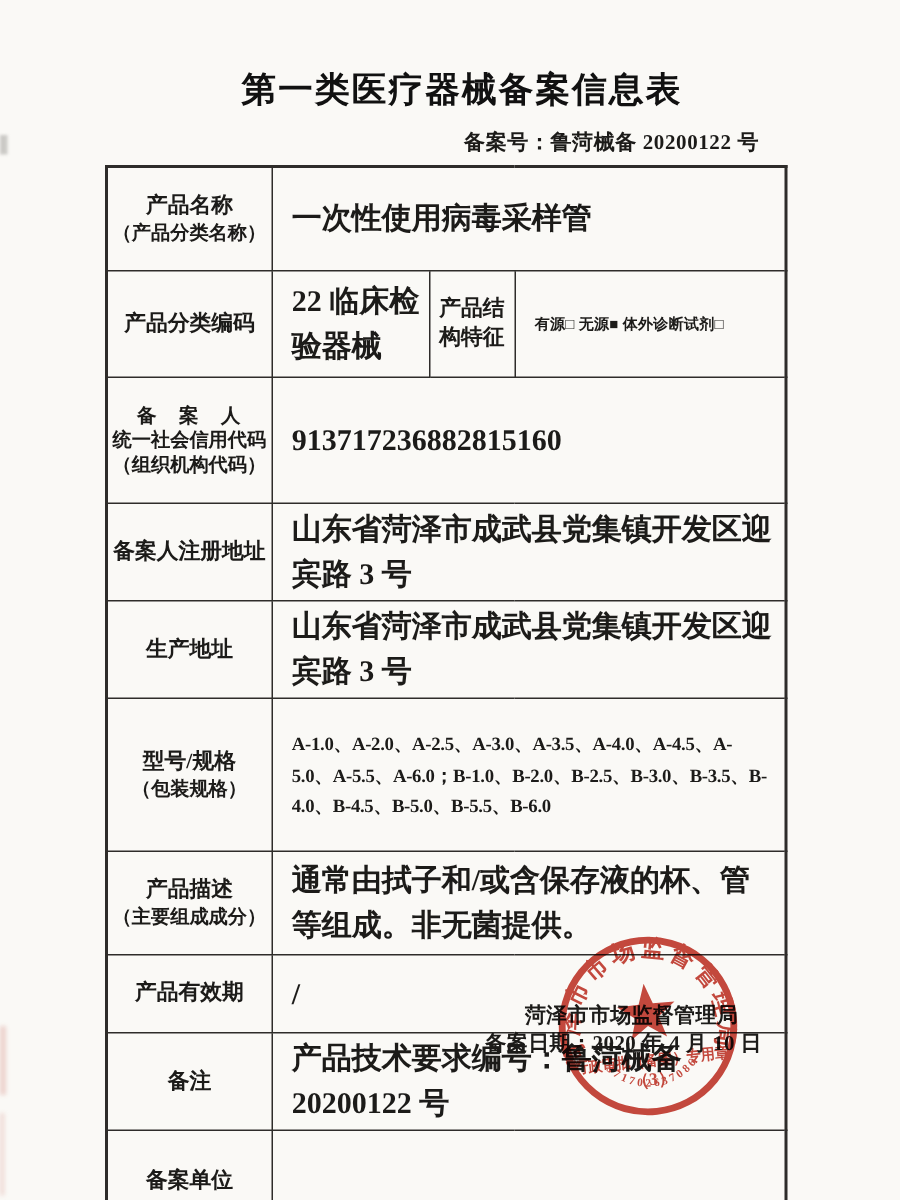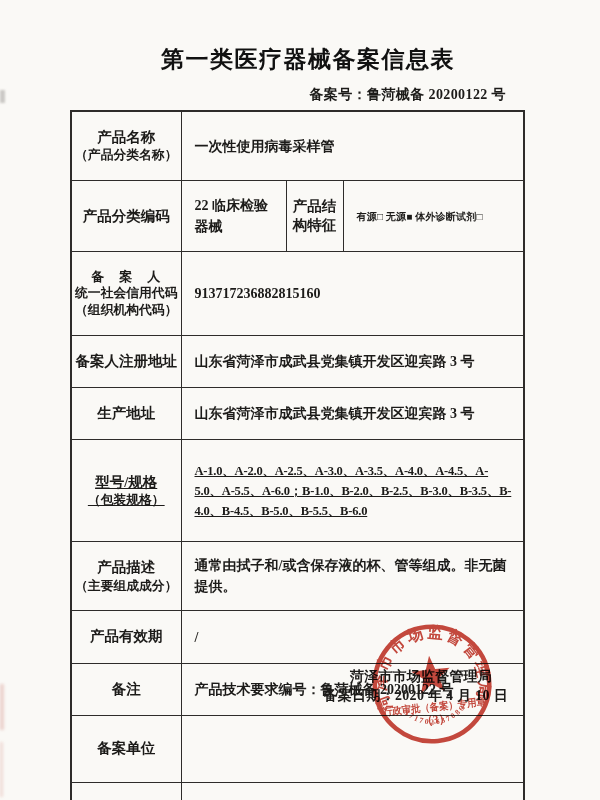--- a/index.html
+++ b/index.html
@@ -24,28 +24,28 @@
   table.reg td{border:1.6px solid #2e2c2a;overflow:hidden;}
   td.lbl{
     text-align:center;vertical-align:middle;font-weight:700;
     font-size:14.5px;line-height:1.32;padding:16px 2px;
   }
   td.lbl .sub{display:block;font-size:12.8px;white-space:pre-line;}
   td.lbl.small{font-size:13px;margin-left:12px;}
   td.lbl.small .main{letter-spacing:1px;}
   td.val{
     text-align:left;vertical-align:middle;font-weight:700;
-    font-size:14px;line-height:1.5;padding:2px 6px 2px 13px;
+    font-size:20px;line-height:1.5;padding:2px 6px 2px 13px;
   }
   tr.r-specs td.val{font-size:12.5px;letter-spacing:-.2px;line-height:1.62;padding-right:8px;}
   tr.r-code td.val.chk{font-size:10px;letter-spacing:.2px;}
   
   tr.r1{height:44px;}  tr.r2{height:38px;}  tr.r3{height:35px;}
   tr.r4{height:56px;}  tr.r5{height:35px;}  tr.r6{height:35px;}
-  tr.r7{height:102px;text-decoration:underline;} tr.r8{height:63px;}  tr.r9{height:42px;}
+  tr.r7{height:102px;} tr.r8{height:63px;}  tr.r9{height:42px;}
   tr.r10{height:35px;} tr.r11{height:45px;} tr.r12{height:67px;}
   tr.r13{height:18px;margin-left:13px;}
   .authority{
     position:absolute;top:668px;right:108px;font-size:14px;font-weight:700;letter-spacing:.2px;
   }
   .filing-date{
     position:absolute;top:687px;right:92px;font-size:14px;font-weight:700;letter-spacing:.3px;
   }
   .stamp{
     position:absolute;left:351px;top:603px;width:162px;height:162px;

